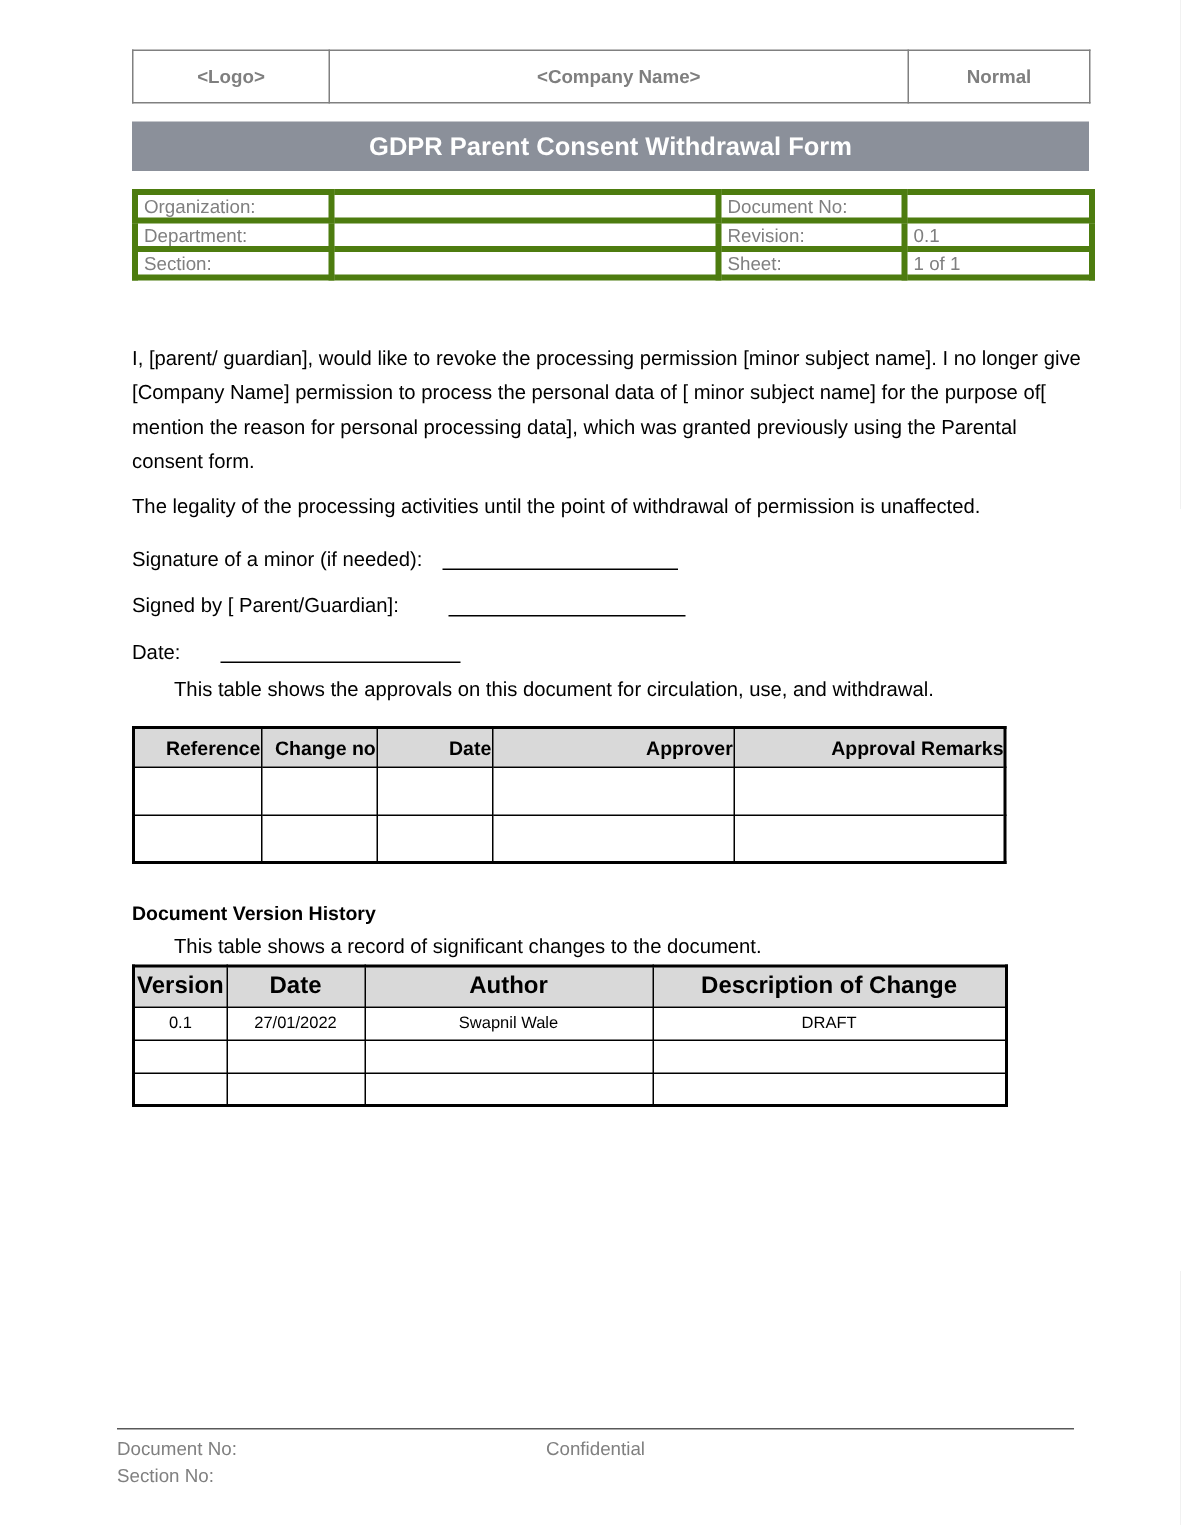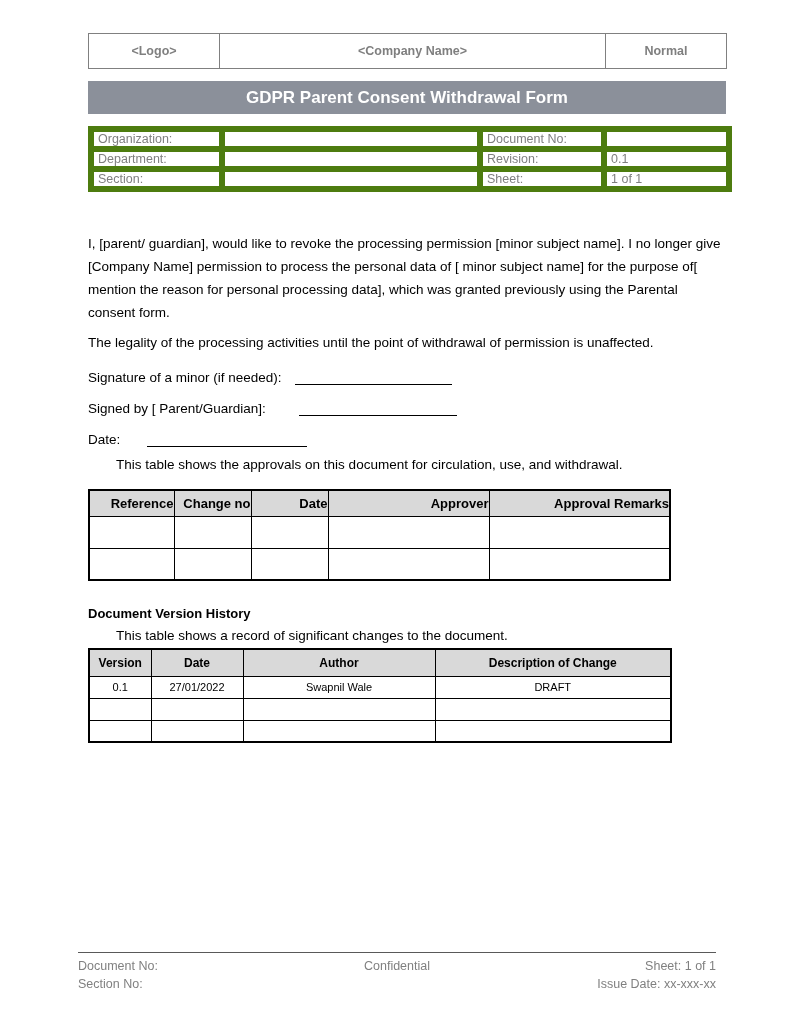--- a/index.html
+++ b/index.html
@@ -32,21 +32,21 @@
     margin-top:12px;
     width:638px; height:33px;
     background:#8b909a;
     color:#ffffff; font-weight:bold; font-size:17px;
     display:flex; align-items:center; justify-content:center;
   }
 
   
   .meta-table { margin-top:12px; width:638px; table-layout:fixed; }
   .meta-table td {
-    border:6px solid #4d7c0f;
+    border:4px solid #4d7c0f;
     height:19px;
     font-size:12.5px; color:#7f7f7f;
     padding:0 4px; vertical-align:middle;margin-top:15px;
   }
   .meta-table .c1 { width:131px; }
   .meta-table .c2 { width:258px; }
   .meta-table .c3 { width:124px; }
   .meta-table .c4 { width:125px; }
 
   
@@ -79,21 +79,21 @@
   .approvals-table .ac2 { width:77px; }
   .approvals-table .ac3 { width:77px; }
   .approvals-table .ac4 { width:161px; }
   .approvals-table .ac5 { width:181px; }
 
   
   .version-table { margin-top:5px; width:582px; table-layout:fixed; border:2px solid #000; }
   .version-table th, .version-table td { border:1px solid #000; }
   .version-table th {
     background:#d9d9d9; height:27px;
-    font-size:12px; font-weight:bold; color:#000; text-align:center; vertical-align:middle;
+    font-size:16px; font-weight:bold; color:#000; text-align:center; vertical-align:middle;
   }
   .version-table td { height:22px; font-size:11px; color:#000; text-align:center; vertical-align:middle; }
   .version-table .vc1 { width:62px; }
   .version-table .vc2 { width:92px; }
   .version-table .vc3 { width:192px; }
   .version-table .vc4 { width:236px; }
 
   
   .footer {
     position:absolute; left:78px; top:952px; width:638px;
@@ -225,18 +225,14 @@
       </table>
 
   </div>
 
   <div class="footer">
     <div class="f-left">
       <div>Document No:</div>
       <div>Section No:</div>
     </div>
     <div class="f-center">Confidential</div>
-    <div class="f-right">
-      <div>Sheet: 1 of 1</div>
-      <div>Issue Date: xx-xxx-xx</div>
-    </div>
   </div>
 </div>
 
 </body></html>

